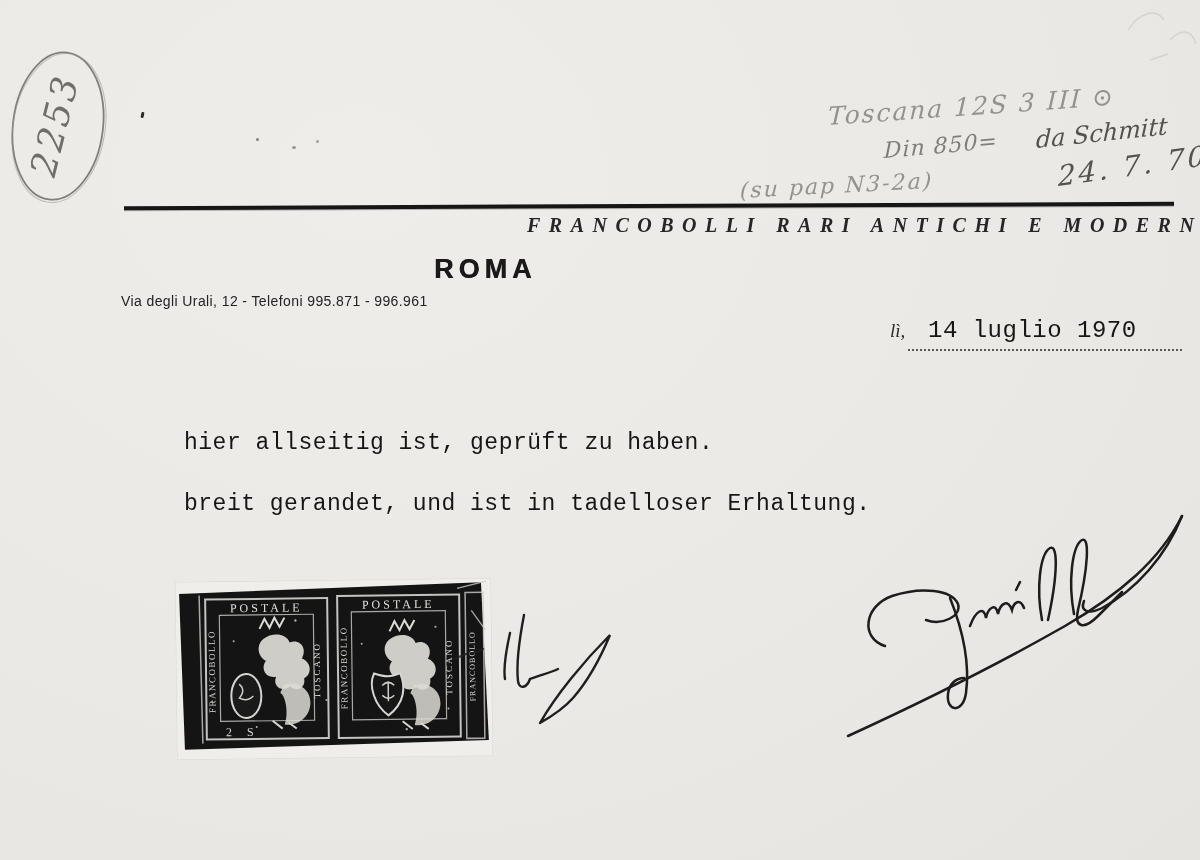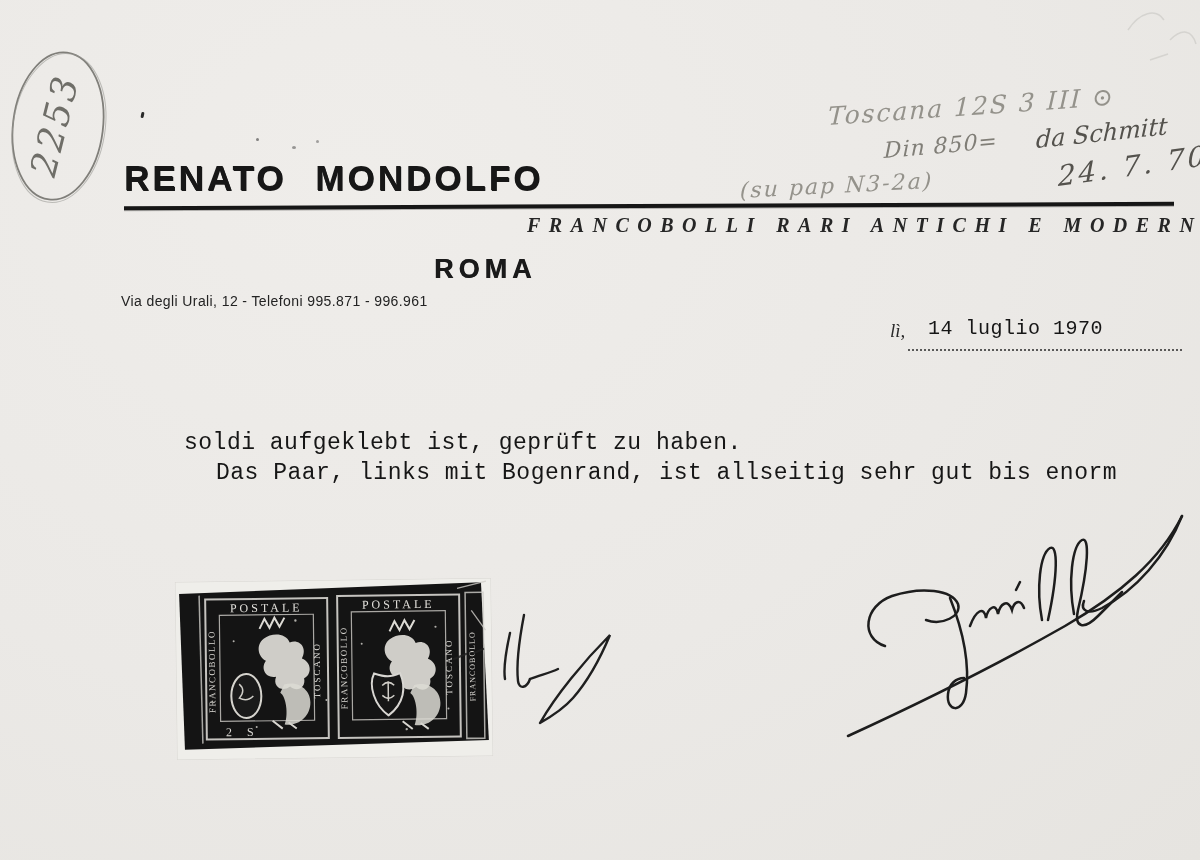--- a/index.html
+++ b/index.html
@@ -47,21 +47,20 @@
     <ellipse cx="54" cy="84" rx="45" ry="74" fill="none" stroke="#807f7a" stroke-width="1.8" transform="rotate(7 54 84)"></ellipse>
     <ellipse cx="55" cy="86" rx="46" ry="75" fill="none" stroke="#9a9994" stroke-width="1" transform="rotate(9 55 86)" opacity="0.6"></ellipse>
     <text x="54" y="84" transform="rotate(-76 54 84)" text-anchor="middle" dominant-baseline="middle" font-family="DejaVu Serif, serif" font-style="italic" font-size="36" letter-spacing="3" fill="#6f6e68">2253</text>
   </svg>
 
   <div class="speck" style="left:141px;top:112px;width:3px;height:6px;border-radius:2px;transform:rotate(12deg);"></div>
   <div class="speck" style="left:256px;top:138px;width:3px;height:3px;opacity:.55;"></div>
   <div class="speck" style="left:292px;top:146px;width:4px;height:3px;opacity:.45;"></div>
   <div class="speck" style="left:316px;top:140px;width:3px;height:3px;opacity:.4;"></div>
 
-  <div class="abs brand-name" style="left:124px;top:158px;">RENATO MONDOLFO</div>
 
   <div class="abs rule" style="left:124px;top:204px;width:1050px;"></div>
 
   <div class="abs tagline" style="left:527px;top:214px;">FRANCOBOLLI RARI ANTICHI E MODERNI</div>
 
   <div class="abs city" style="left:434px;top:254px;">ROMA</div>
 
   <div class="abs address" style="left:121px;top:293px;">Via degli Urali, 12 - Telefoni 995.871 - 996.961</div>
 
   <div class="abs hand pencil-light" style="left:828px;top:102px;font-size:25px;letter-spacing:2px;transform:rotate(-4deg) skewX(-6deg);">Toscana 12S 3 III ⊙</div>
@@ -72,25 +71,25 @@
 
   <div class="abs hand pencil-light" style="left:740px;top:178px;font-size:22px;letter-spacing:2px;transform:rotate(-3deg) skewX(-5deg);">(su pap N3-2a)</div>
 
   <div class="abs hand pencil-dark" style="left:1058px;top:160px;font-size:28px;letter-spacing:3px;transform:rotate(-8deg) skewX(-8deg);">24. 7. 70</div>
 
   <svg class="abs" style="left:1090px;top:0;" width="110" height="80" viewBox="0 0 110 80">
     <path d="M 38 30 C 50 12, 66 8, 74 20 M 80 40 C 92 28, 102 30, 106 44 M 60 60 l 18 -6" fill="none" stroke="#7a7974" stroke-width="1.5" opacity="0.18"></path>
   </svg>
 
   <div class="abs dateline-prefix" style="left:890px;top:320px;">lì,</div>
-  <div class="abs typewriter" style="left:928px;top:317px;font-size:20px;">14 luglio 1970</div>
+  <div class="abs typewriter" style="left:928px;top:317px;font-size:24px;">14 luglio 1970</div>
   <div class="abs dotted-line" style="left:908px;top:349px;width:274px;"></div>
 
-  <div class="abs typewriter" style="left:184px;top:430px;">soldi aufgeklebt ist, geprüft zu haben.</div>
-  <div class="abs typewriter" style="left:216px;top:460px;">Das Paar, links mit Bogenrand, ist allseitig sehr gut bis enorm</div>
+  <div class="abs typewriter" style="left:184px;top:430px;">hier allseitig ist, geprüft zu haben.</div>
+  <div class="abs typewriter" style="left:184px;top:491px;">breit gerandet, und ist in tadelloser Erhaltung.</div>
 
   <svg class="abs" style="left:176px;top:580px;transform:rotate(-0.7deg);" width="316" height="178" viewBox="0 0 316 178">
     <rect x="0" y="0" width="316" height="178" fill="#efeeea" stroke="#d8d6d2" stroke-width="1"></rect>
     <path d="M 4 12 L 306 4 L 312 162 L 8 168 Z" fill="#141414"></path>
 
     <line x1="24" y1="14" x2="26" y2="162" stroke="#cfcdc8" stroke-width="1.5" opacity="0.8"></line>
 
     <g>
       <rect x="30" y="18" width="122" height="140" fill="none" stroke="#d8d6d1" stroke-width="2" opacity="0.9"></rect>
       <rect x="44" y="34" width="94" height="106" fill="none" stroke="#cfcdc8" stroke-width="1.2" opacity="0.8"></rect>

